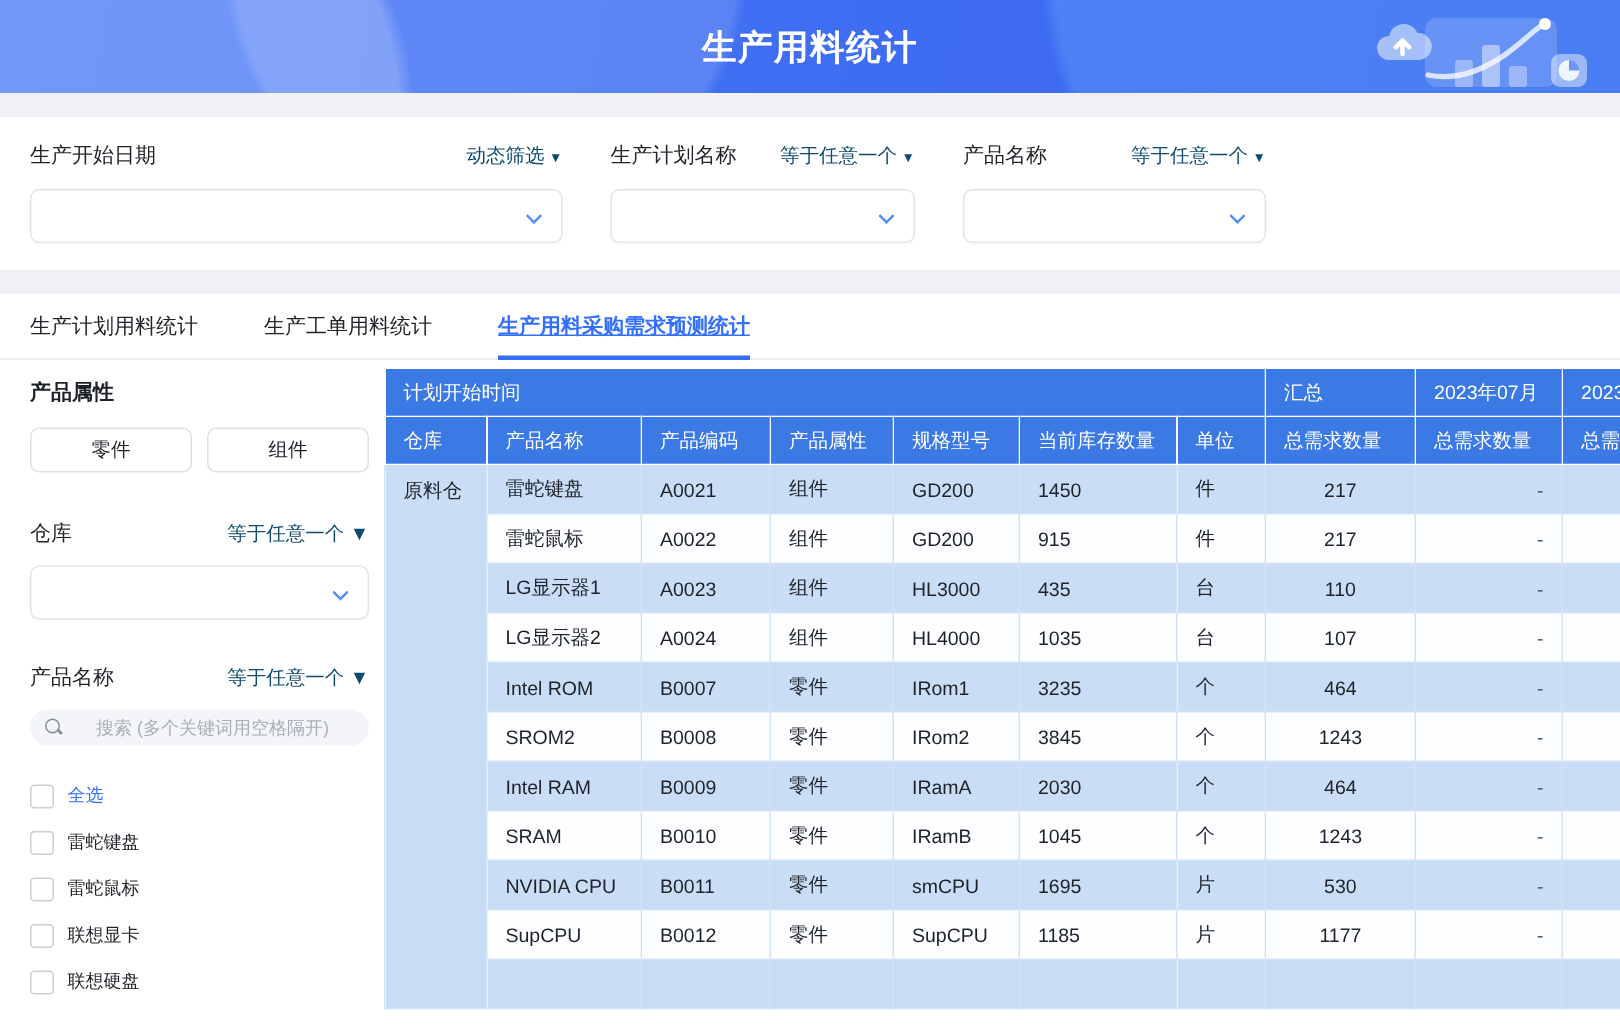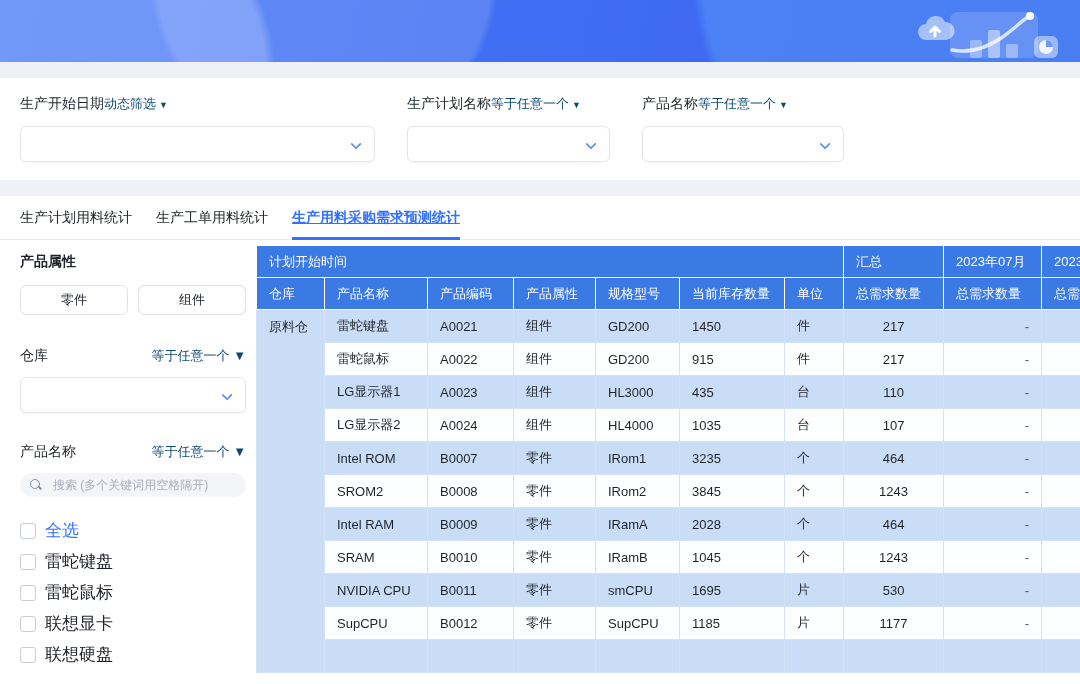--- a/index.html
+++ b/index.html
@@ -19,65 +19,65 @@
       linear-gradient(100deg,#4A7CF7 0%,#3E6CF2 55%,#3A64EE 100%);
     display:flex; align-items:center; justify-content:center;
   }
   .banner-title { color:#fff; font-size:23px; font-weight:bold; letter-spacing:1px; }
   .banner-art { position:absolute; right:18px; top:6px; }
   
   .filter-card { background:#fff; margin-top:16px; height:102px; padding:16px 20px 0 20px; }
   .filter-row { display:flex; gap:32px; }
   .fgroup { display:flex; flex-direction:column; }
   .fg1 { width:355px; } .fg2 { width:203px; } .fg3 { width:202px; }
-  .fg-head { display:flex; align-items:center; height:20px; margin-bottom:12px; }
+  .fg-head { display:flex; justify-content:space-between; align-items:center; height:20px; margin-bottom:12px; }
   .flabel { font-size:14px; color:#1F2329; }
   .cond { color:#0c4a6e; font-size:13px; cursor:pointer; white-space:nowrap; }
   .cond .tri { font-size:9px; margin-left:3px; }
   .selectbox {
     height:36px; background:#fff; border:1px solid #E3E5EB; border-radius:6px;
     position:relative; box-shadow:0 1px 2px rgba(31,35,41,.03);
   }
   .chev {
     position:absolute; right:14px; top:13px; width:8px; height:8px;
     border-right:2px solid #5B8FF9; border-bottom:2px solid #5B8FF9;
     transform:rotate(45deg); border-radius:1px;
   }
   
   .main-card { background:#fff; margin-top:16px; height:488px; }
-  .tabbar { display:flex; gap:24px; padding:0 20px; border-bottom:1px solid #E8EAEF; height:44px; align-items:center; }
+  .tabbar { display:flex; gap:44px; padding:0 20px; border-bottom:1px solid #E8EAEF; height:44px; align-items:center; }
   .tab { font-size:14px; color:#1F2329; cursor:pointer; height:44px; line-height:42px; border-bottom:3px solid transparent; }
   .tab.active { color:#3370FF; font-weight:bold; border-bottom-color:#3370FF;text-decoration:underline; }
   .content { display:flex; padding-left:20px; height:444px; overflow:hidden; }
   
   .sidebar { width:226px; flex:none; padding-top:13px; }
   .sb-title { font-weight:bold; font-size:14px; margin-bottom:14px; }
   .attr-btns { display:flex; gap:10px; margin-bottom:32px; }
   .attr-btn {
     flex:1; height:30px; border:1px solid #DEE0E6; border-radius:6px; background:#fff;
     font-size:13px; color:#1F2329; display:flex; align-items:center; justify-content:center; cursor:pointer;
   }
   .sb-row { display:flex; justify-content:space-between; align-items:center; margin-bottom:12px; }
   .sb-label { font-size:14px; }
   .sb-select { margin-bottom:30px; }
   .searchbox {
     height:24px; background:#F4F5F8; border-radius:13px; display:flex; align-items:center;
-    padding:0 10px; gap:10px; margin-bottom:18px;
+    padding:0 10px; gap:21px; margin-bottom:18px;
   }
   .searchbox input {
     border:none; outline:none; background:transparent; font-size:12px; color:#1F2329; width:100%;
     font-family:"Liberation Sans","DejaVu Sans",sans-serif;
   }
   .searchbox input::placeholder { color:#A9AEB8; }
   .mag { width:13px; height:13px; position:relative; flex:none; }
   .mag::before { content:""; position:absolute; left:0; top:0; width:8px; height:8px; border:1.5px solid #86909C; border-radius:50%; }
   .mag::after { content:""; position:absolute; left:8px; top:8px; width:4px; height:1.5px; background:#86909C; transform:rotate(45deg); }
   .ck { display:flex; align-items:center; gap:9px; height:31px; cursor:pointer; }
   .ckbox { width:16px; height:16px; border:1px solid #C9CDD4; border-radius:3px; background:#fff; flex:none; }
-  .cklabel { font-size:17px; color:#1F2329; }
+  .cklabel { font-size:12px; color:#1F2329; }
   .ck.hl .cklabel { color:#3370FF; }
   
   .table-area { flex:1; padding-top:5px; overflow:hidden; margin-left:10px; }
   .ta-head { display:flex; justify-content:space-between; align-items:center; height:38px; padding-right:12px; }
   .ta-title { font-size:14px; color:#1F2329; }
   .info-ic {
     width:15px; height:15px; border:1.5px solid #35C24D; border-radius:50%;
     color:#35C24D; font-size:10px; line-height:13px; text-align:center;
     font-family:"Liberation Serif","DejaVu Serif",serif; font-style:italic; font-weight:bold; flex:none;
   }
@@ -91,20 +91,21 @@
   tbody tr.blue td { background:#C9DDF7; }
   tbody tr.white td { background:#FDFEFF; }
   td.wh { background:#C9DDF7 !important; vertical-align:top; padding-top:8px; }
   td.ar { text-align:center; }
   td.dash { text-align:right; color:#4E5969; }
 </style>
 </head>
 <body>
 
 <div class="banner">
+  <div class="banner-title">生产用料统计</div>
   <svg class="banner-art" width="150" height="52" viewBox="0 0 150 52">
     <rect x="38" y="6" width="88" height="46" rx="8" fill="rgba(255,255,255,0.16)"></rect>
     <rect x="58" y="34" width="12" height="18" rx="2" fill="rgba(255,255,255,0.35)"></rect>
     <rect x="76" y="24" width="12" height="28" rx="2" fill="rgba(255,255,255,0.45)"></rect>
     <rect x="94" y="38" width="12" height="14" rx="2" fill="rgba(255,255,255,0.35)"></rect>
     <path d="M40 44 C 60 48, 78 40, 92 30 S 112 12, 118 10" fill="none" stroke="rgba(255,255,255,0.75)" stroke-width="3.5" stroke-linecap="round"></path>
     <circle cx="118" cy="10" r="4" fill="#fff"></circle>
     <g>
       <path d="M14 34 a8 8 0 0 1 0 -16 a10 10 0 0 1 19 -2 a7 7 0 0 1 1 18 z" fill="rgba(255,255,255,0.5)"></path>
       <path d="M23 30 v-9 m0 0 l-4.5 4.5 m4.5 -4.5 l4.5 4.5" stroke="#fff" stroke-width="3" fill="none" stroke-linecap="round" stroke-linejoin="round"></path>
@@ -305,21 +306,21 @@
                 <td>个</td>
                 <td class="ar">1243</td>
                 <td class="dash">-</td>
                 <td></td>
           </tr>
           <tr class="blue">
             <td>Intel RAM</td>
                 <td>B0009</td>
                 <td>零件</td>
                 <td>IRamA</td>
-                <td>2028</td>
+                <td>2030</td>
                 <td>个</td>
                 <td class="ar">464</td>
                 <td class="dash">-</td>
                 <td></td>
           </tr>
           <tr class="white">
             <td>SRAM</td>
                 <td>B0010</td>
                 <td>零件</td>
                 <td>IRamB</td>

